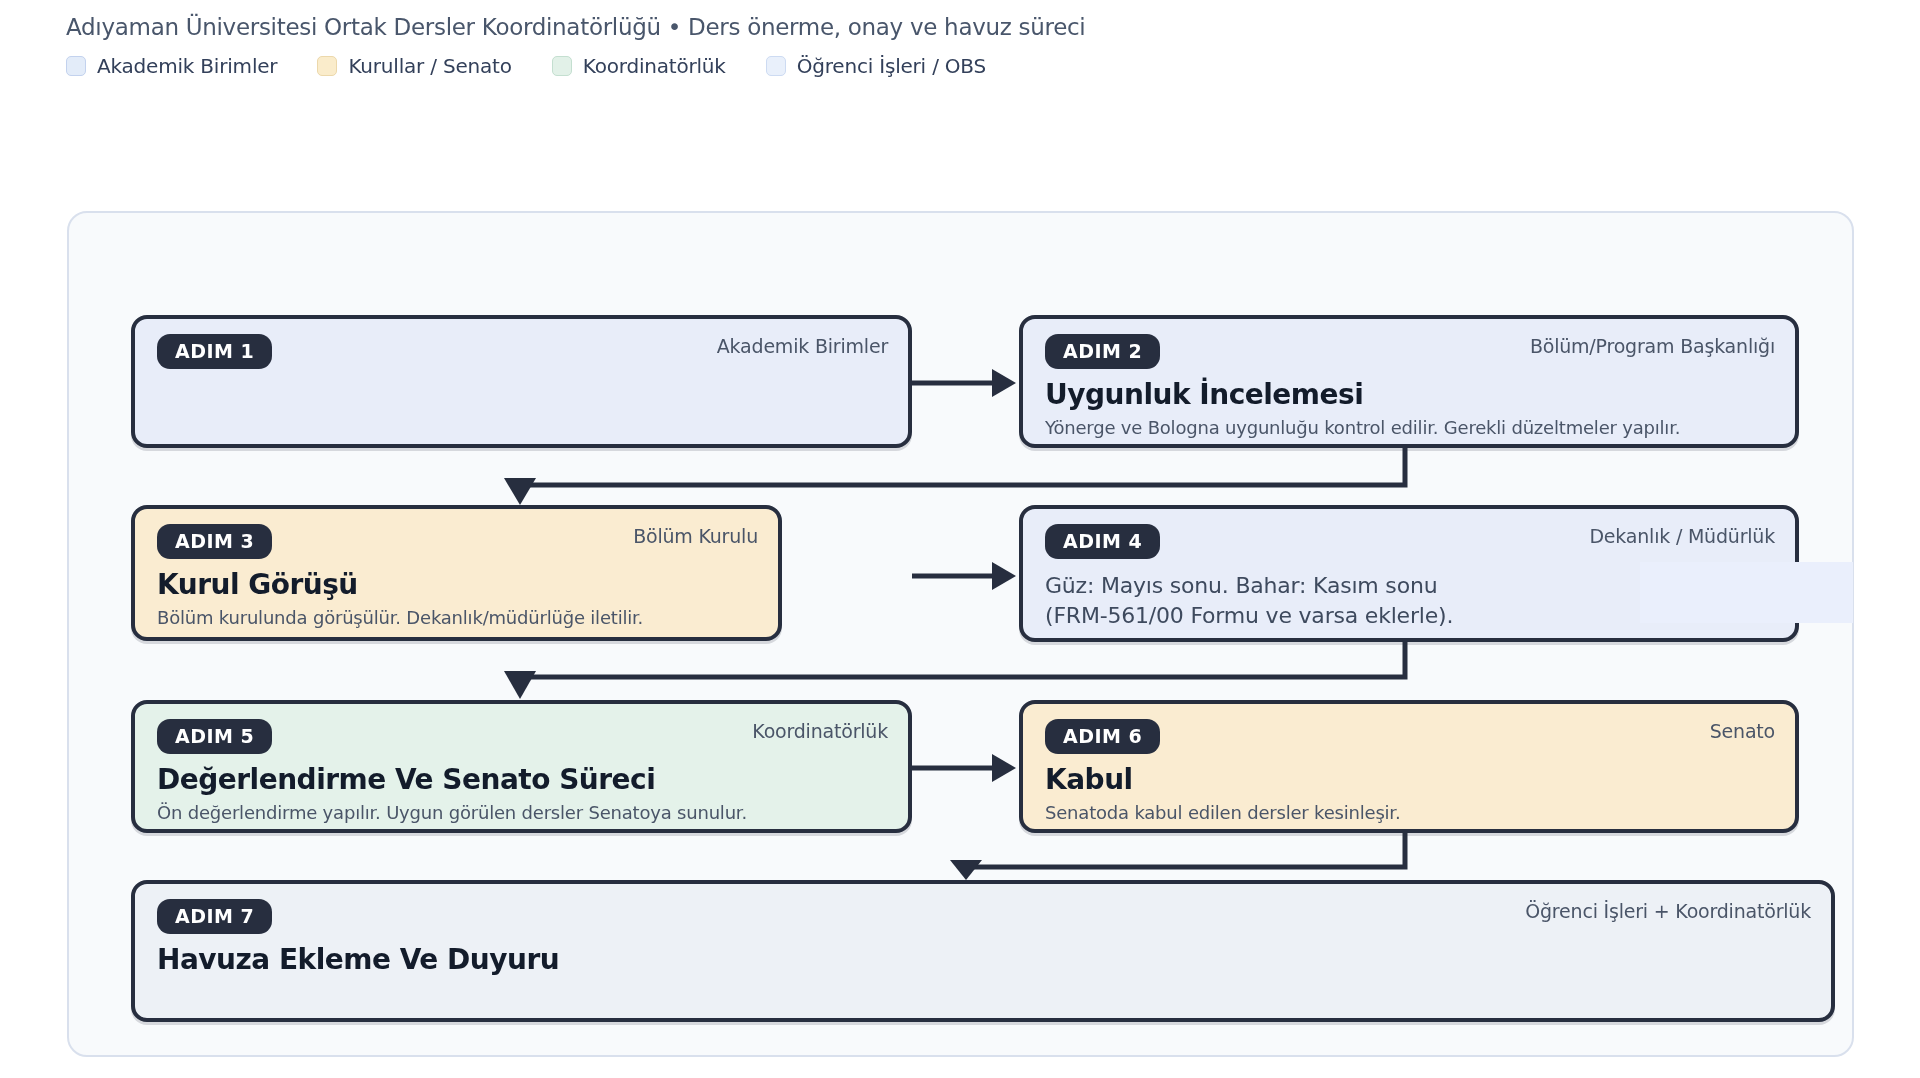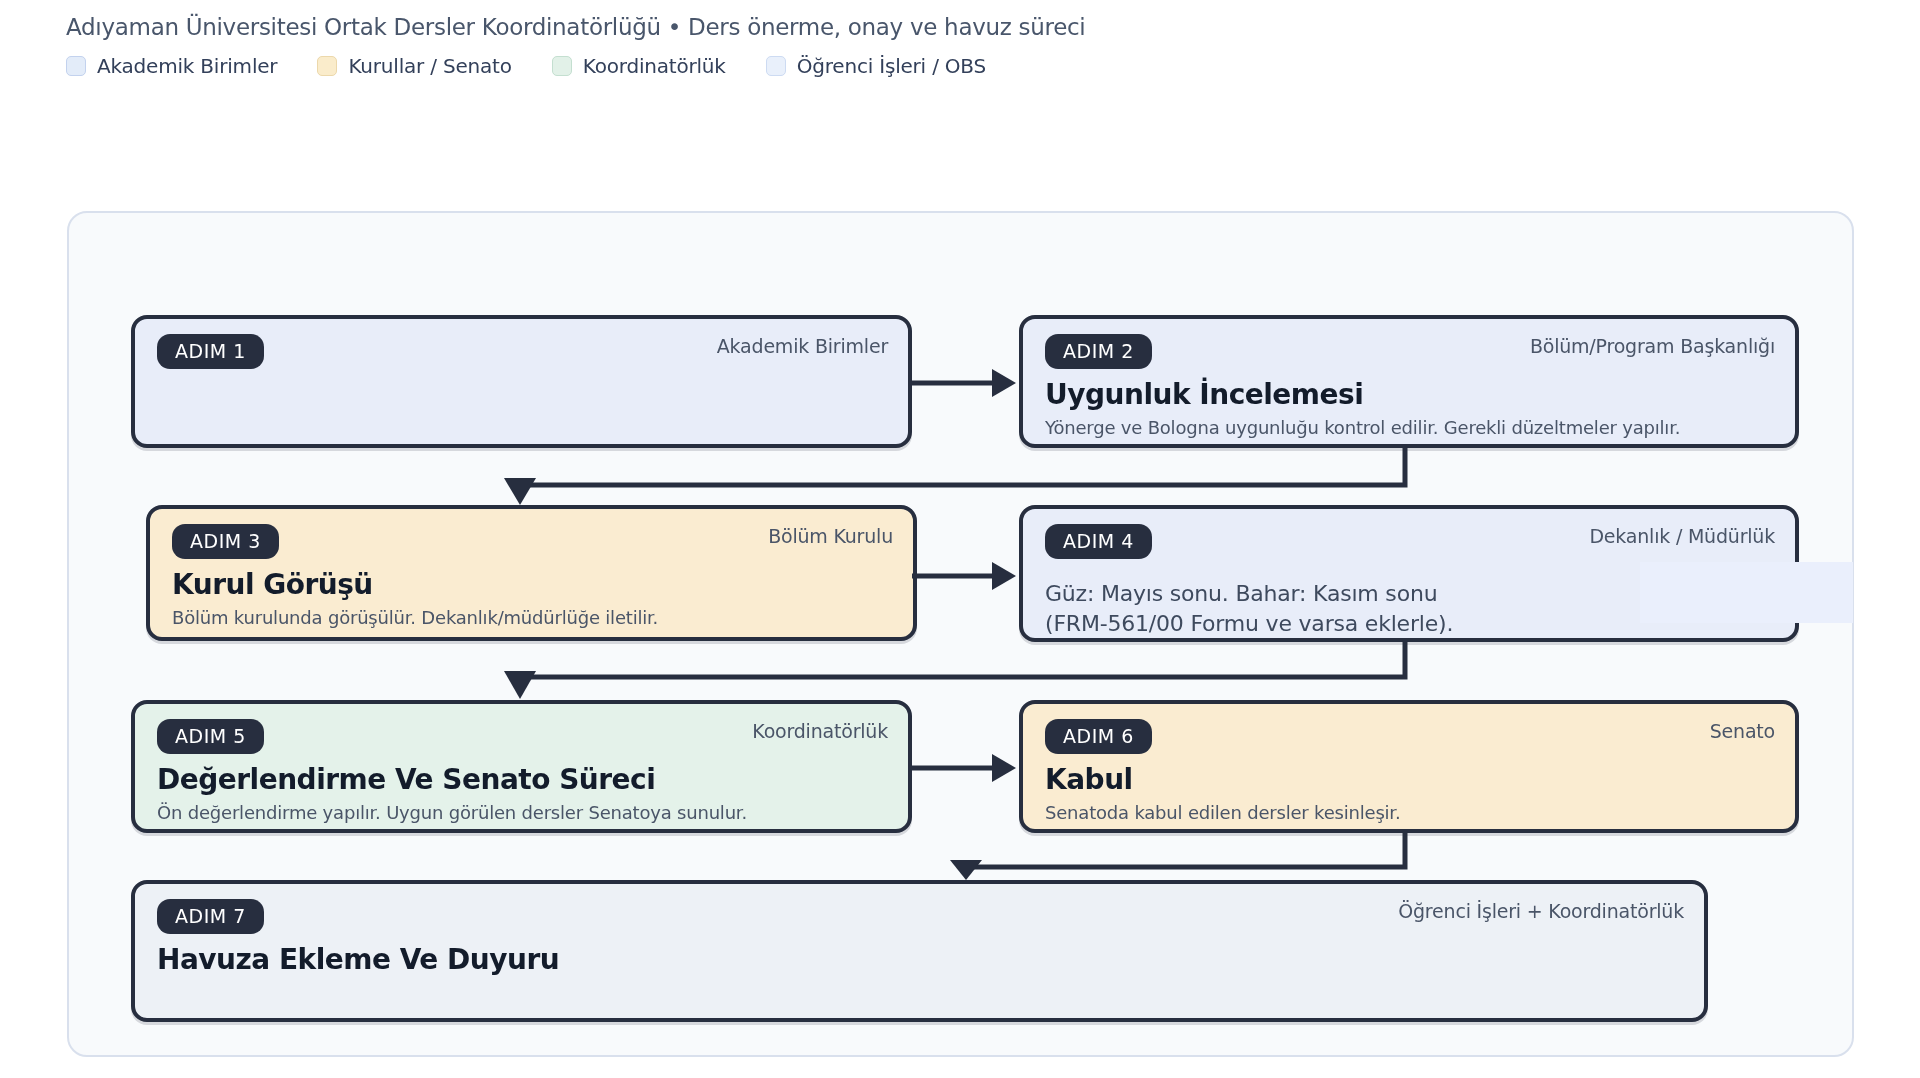--- a/index.html
+++ b/index.html
@@ -32,42 +32,42 @@
   .arrow-head{fill:#272e3f;stroke:none;}
   
   .step{
     position:absolute;box-sizing:border-box;z-index:2;
     border:4px solid #272e3f;border-radius:16px;
     padding:15px 20px 0 22px;
     box-shadow:0 3px 0 rgba(39,46,63,0.16);
   }
   .pos-b1{left:131px;top:315px;width:781px;height:133px;}
   .pos-b2{left:1019px;top:315px;width:780px;height:133px;}
-  .pos-b3{left:146px;top:505px;width:771px;height:136px;}
+  .pos-b3{left:131px;top:505px;width:651px;height:136px;}
   .pos-b4{left:1019px;top:505px;width:780px;height:137px;}
   .pos-b5{left:131px;top:700px;width:781px;height:133px;}
   .pos-b6{left:1019px;top:700px;width:780px;height:133px;}
-  .pos-b7{left:131px;top:880px;width:1577px;height:142px;}
+  .pos-b7{left:131px;top:880px;width:1704px;height:142px;}
   .badge{
     display:inline-block;background:#272e3f;color:#ffffff;
-    font-size:19px;font-weight:normal;letter-spacing:0.5px;
+    font-size:19px;font-weight:bold;letter-spacing:0.5px;
     padding:6px 18px 7px 18px;border-radius:13px;
   }
   .actor{
     position:absolute;top:16px;right:20px;
     font-size:19px;color:#4a5568;letter-spacing:-0.2px;
   }
   .step-title{
     margin-top:9px;font-size:28px;font-weight:bold;color:#131c2b;letter-spacing:-0.5px;
   }
   .step-desc{
     margin-top:6px;font-size:18px;color:#4a5568;letter-spacing:-0.2px;
   }
   .step4-text{
-    margin-top:20px;font-size:22px;color:#3e4a5e;line-height:1.35;letter-spacing:-0.2px;
+    margin-top:12px;font-size:22px;color:#3e4a5e;line-height:1.35;letter-spacing:-0.2px;
   }
   .step4-highlight{
     position:absolute;left:1640px;top:562px;width:213px;height:61px;
     background:#eaeffc;z-index:4;
   }
 </style>
 </head>
 <body>
 
 <header>

